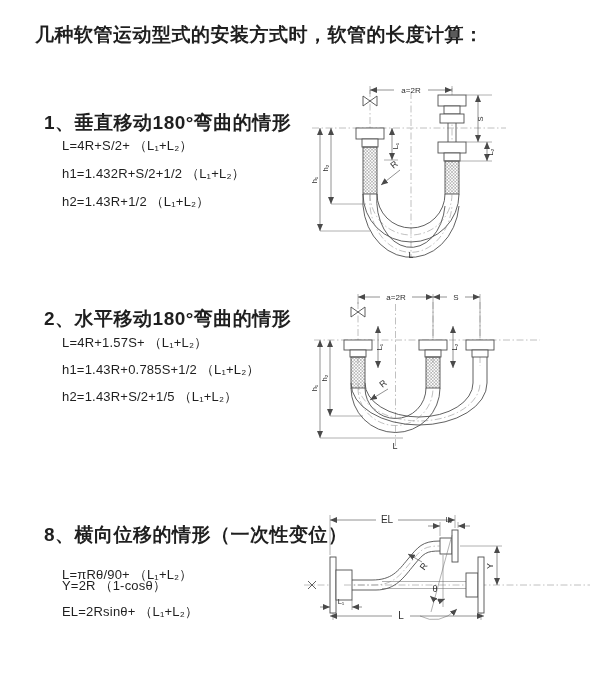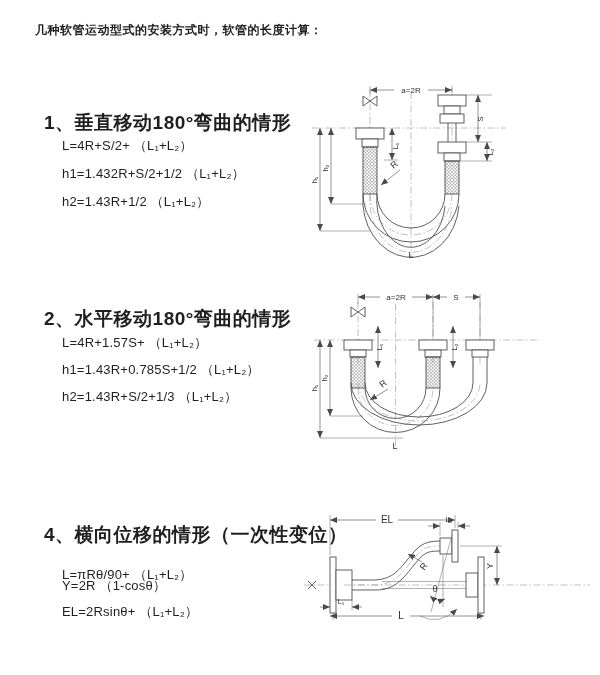--- a/index.html
+++ b/index.html
@@ -1,18 +1,18 @@
 <!DOCTYPE html>
 <html><head>
 <meta charset="utf-8">
 <style>
   html,body{margin:0;padding:0;}
   body{width:600px;height:675px;background:#ffffff;position:relative;overflow:hidden;
        font-family:"Liberation Sans","DejaVu Sans",sans-serif;color:#1f1f1f;}
-  .title{position:absolute;left:35px;top:22px;font-size:12px;font-weight:bold;letter-spacing:0.5px;}
+  .title{position:absolute;left:35px;top:22px;font-size:19px;font-weight:bold;letter-spacing:0.5px;}
   .sec-heading{position:absolute;font-size:19px;font-weight:bold;letter-spacing:0.5px;}
   .formula{position:absolute;font-size:13px;letter-spacing:0.2px;}
   .diag{position:absolute;}
   .ln{fill:none;stroke:#4f4f4f;stroke-width:0.9;}
   .thin{fill:none;stroke:#707070;stroke-width:0.55;}
   .dim{fill:none;stroke:#585858;stroke-width:0.65;}
   .cl{fill:none;stroke:#8c8c8c;stroke-width:0.55;stroke-dasharray:7 2.5 1.5 2.5;}
   .fit{fill:#ffffff;stroke:#4f4f4f;stroke-width:0.9;}
   .hb{stroke:#4f4f4f;stroke-width:0.9;}
   text.dl{font-size:8px;fill:#2e2e2e;font-family:"Liberation Sans","DejaVu Sans",sans-serif;}
@@ -26,23 +26,23 @@
 <div class="title">几种软管运动型式的安装方式时，软管的长度计算：</div>
 
 <div class="sec-heading" style="left:44px;top:110px">1、垂直移动180°弯曲的情形</div>
 <div class="formula" style="left:62px;top:137px">L=4R+S/2+ （L₁+L₂）</div>
 <div class="formula" style="left:62px;top:165px">h1=1.432R+S/2+1/2 （L₁+L₂）</div>
 <div class="formula" style="left:62px;top:193px">h2=1.43R+1/2 （L₁+L₂）</div>
 
 <div class="sec-heading" style="left:44px;top:306px">2、水平移动180°弯曲的情形</div>
 <div class="formula" style="left:62px;top:334px">L=4R+1.57S+ （L₁+L₂）</div>
 <div class="formula" style="left:62px;top:361px">h1=1.43R+0.785S+1/2 （L₁+L₂）</div>
-<div class="formula" style="left:62px;top:388px">h2=1.43R+S/2+1/3 （L₁+L₂）</div>
-
-<div class="sec-heading" style="left:44px;top:522px">4、横向位移的情形（一次性变位）</div>
+<div class="formula" style="left:62px;top:388px">h2=1.43R+S/2+1/5 （L₁+L₂）</div>
+
+<div class="sec-heading" style="left:44px;top:522px">8、横向位移的情形（一次性变位）</div>
 <div class="formula" style="left:62px;top:566px">L=πRθ/90+ （L₁+L₂）</div>
 <div class="formula" style="left:62px;top:577px">Y=2R （1-cosθ）</div>
 <div class="formula" style="left:62px;top:603px">EL=2Rsinθ+ （L₁+L₂）</div>
 
 <svg class="diag" style="left:308px;top:76px" width="210" height="185" viewBox="0 0 210 185">
   <defs>
     <marker id="ar1" markerUnits="userSpaceOnUse" markerWidth="8" markerHeight="6" refX="7" refY="3" orient="auto-start-reverse">
       <path d="M0,0 L7,3 L0,6 Z" fill="#4a4a4a"></path>
     </marker>
     <pattern id="ht1" width="3.2" height="3.2" patternUnits="userSpaceOnUse">

